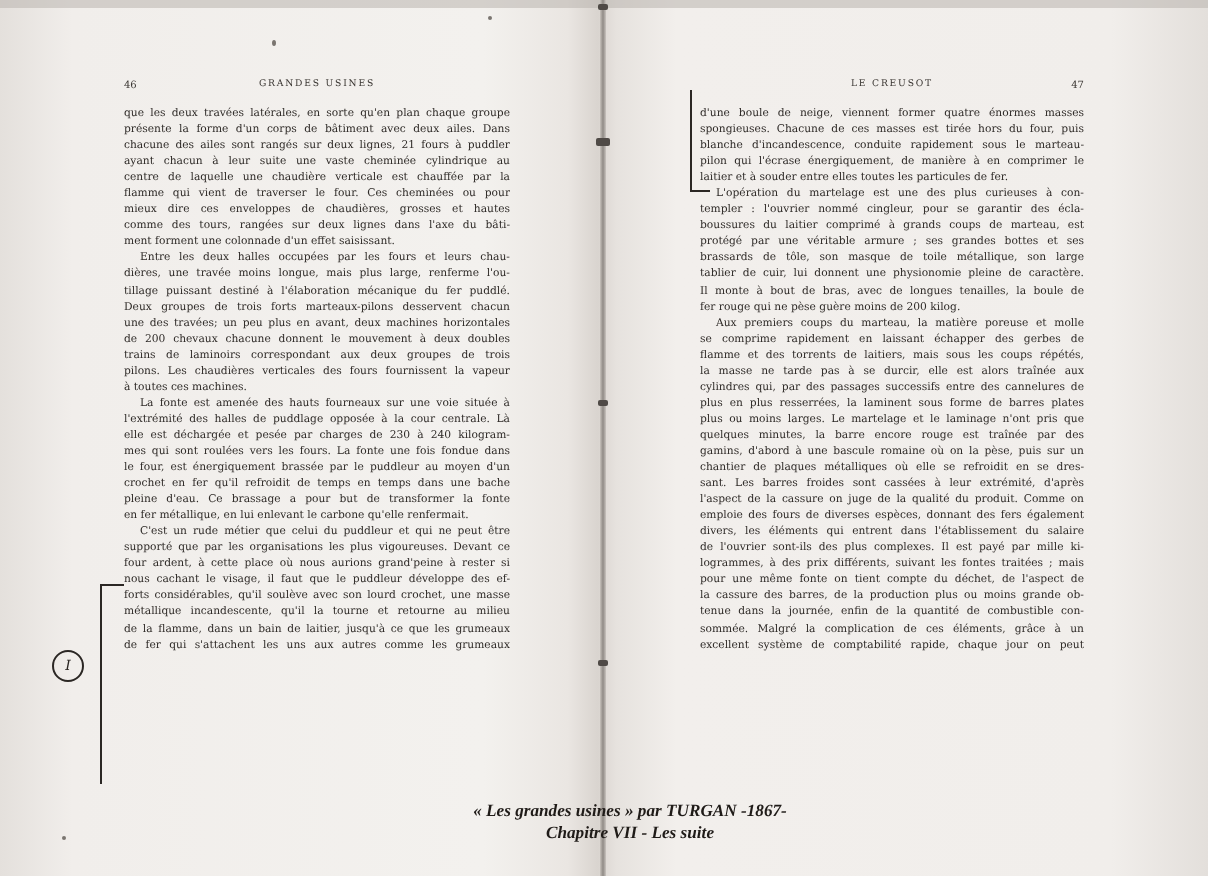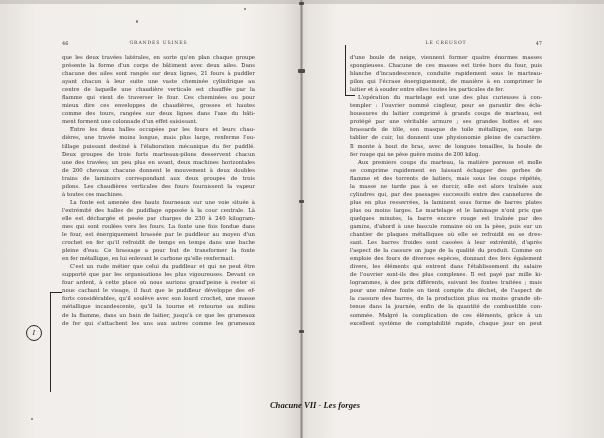--- a/index.html
+++ b/index.html
@@ -153,15 +153,16 @@
         <div class="line">sommée. Malgré la complication de ces éléments, grâce à un</div>
         <div class="line">excellent système de comptabilité rapide, chaque jour on peut</div>
       </div>
   </div>
 
   <div class="bracket-left"></div>
   <div class="bracket-right"></div>
   <div class="circle-marker">I</div>
 
   <div class="caption">
-    <div>Chacune VII - Les forges</div>
+    <div>« Les grandes usines » par TURGAN -1867-</div>
+    <div>Chapitre VII - Les suite</div>
   </div>
 </div>
 
 </body></html>

